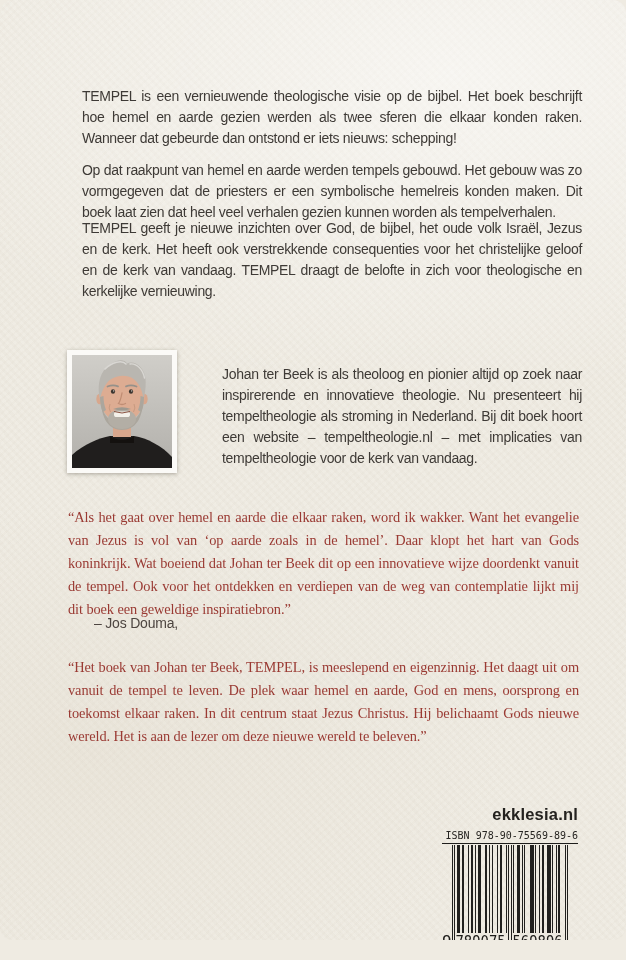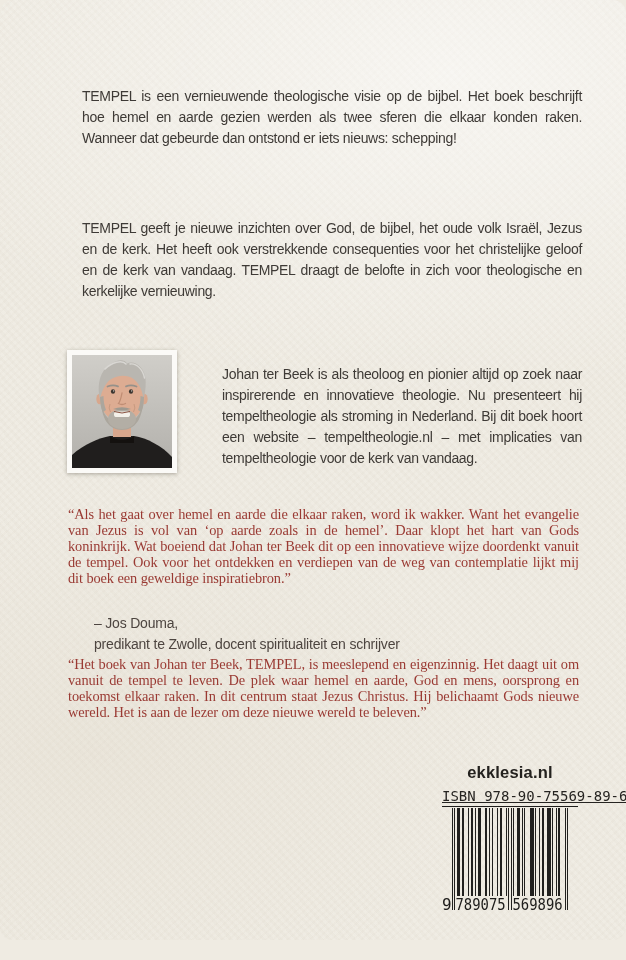--- a/index.html
+++ b/index.html
@@ -38,54 +38,55 @@
   }
   .photo svg{display:block;}
   .bio-text{
     margin-left:45px;margin-top:14px;width:367px;
     font-size:14px;line-height:21px;letter-spacing:-0.3px;
     color:#3e3a36;text-align:justify;
   }
   .quote{
     position:absolute;left:68px;width:511px;
     font-family:"Liberation Serif",serif;
-    font-size:14.4px;line-height:16px;letter-spacing:-0.1px;
+    font-size:14.4px;line-height:23px;letter-spacing:-0.1px;
     color:#9a3a33;text-align:justify;margin:0;
   }
   #q1{top:506px}
   #q2{top:656px}
   .attrib{
     position:absolute;left:82px;width:500px;
     font-size:14px;line-height:21px;letter-spacing:-0.2px;
     color:#4d4540;margin:12px;
   }
   #a1{top:601px}
   #r1{top:622px}
   #a2{top:730px}
   #r2{top:750px}
   .footer{
-    position:absolute;left:442px;top:763px;width:136px;text-align:center;
+    position:absolute;left:442px;top:805px;width:136px;text-align:right;
   }
   .publisher{
     font-weight:700;font-size:16.5px;letter-spacing:0.2px;color:#24221f;
   }
   .isbn{
     margin-top:6px;
     font-family:"DejaVu Sans Mono",monospace;
-    font-size:14px;white-space:nowrap;color:#262421;
-    border-bottom:1.5px solid #1e1d1b;padding-bottom:2px;text-decoration:underline;
+    font-size:10px;white-space:nowrap;color:#262421;
+    border-bottom:1.5px solid #1e1d1b;padding-bottom:2px;
   }
   .barcode{margin-top:1px;}
 </style>
 </head>
 <body>
 
 <div class="cover">
 
   <p class="blurb" id="p1">TEMPEL is een vernieuwende theologische visie op de bijbel. Het boek beschrijft hoe hemel en aarde gezien werden als twee sferen die elkaar konden raken. Wanneer dat gebeurde dan ontstond er iets nieuws: schepping!</p>
+  <p class="blurb" id="p2">Op dat raakpunt van hemel en aarde werden tempels gebouwd. Het gebouw was zo vormgegeven dat de priesters er een symbolische hemelreis konden maken. Dit boek laat zien dat heel veel verhalen gezien kunnen worden als tempelverhalen.</p>
   <p class="blurb" id="p3">TEMPEL geeft je nieuwe inzichten over God, de bijbel, het oude volk Israël, Jezus en de kerk. Het heeft ook verstrekkende consequenties voor het christelijke geloof en de kerk van vandaag. TEMPEL draagt de belofte in zich voor theologische en kerkelijke vernieuwing.</p>
 
   <div class="bio">
     <div class="photo">
       <svg width="100" height="113" viewBox="0 0 100 113">
         <defs>
           <linearGradient id="bg" x1="0" y1="0" x2="0" y2="1">
             <stop offset="0" stop-color="#d0cec9"></stop>
             <stop offset="1" stop-color="#b2b0ab"></stop>
           </linearGradient>
@@ -129,21 +130,20 @@
 
         <path d="M28,42 C28,48 29,54 31,57 L34,55 C32,50 31.5,45 31.5,41 Z" fill="#aba69d"></path>
         <path d="M72,42 C72,48 71,54 69,57 L66,55 C68,50 68.5,45 68.5,41 Z" fill="#aba69d"></path>
       </svg>
     </div>
     <div class="bio-text">Johan ter Beek is als theoloog en pionier altijd op zoek naar inspirerende en innovatieve theologie. Nu presenteert hij tempeltheologie als stroming in Nederland. Bij dit boek hoort een website – tempeltheologie.nl – met implicaties van tempeltheologie voor de kerk van vandaag.</div>
   </div>
 
   <p class="quote" id="q1">“Als het gaat over hemel en aarde die elkaar raken, word ik wakker. Want het evangelie van Jezus is vol van ‘op aarde zoals in de hemel’. Daar klopt het hart van Gods koninkrijk. Wat boeiend dat Johan ter Beek dit op een innovatieve wijze doordenkt vanuit de tempel. Ook voor het ontdekken en verdiepen van de weg van contemplatie lijkt mij dit boek een geweldige inspiratiebron.”</p>
   <p class="attrib" id="a1">– Jos Douma,</p>
-  <p class="attrib" id="r1">predikant te Zwolle, docent spiritualiteit en schrijver</p>
 
   <p class="quote" id="q2">“Het boek van Johan ter Beek, TEMPEL, is meeslepend en eigenzinnig. Het daagt uit om vanuit de tempel te leven. De plek waar hemel en aarde, God en mens, oorsprong en toekomst elkaar raken. In dit centrum staat Jezus Christus. Hij belichaamt Gods nieuwe wereld. Het is aan de lezer om deze nieuwe wereld te beleven.”</p>
 
   <div class="footer">
     <div class="publisher">ekklesia.nl</div>
     <div class="isbn">ISBN 978-90-75569-89-6</div>
     <svg class="barcode" width="136" height="103" viewBox="0 0 111 84">
         <rect x="8" y="0" width="1" height="83" fill="#21201e" shape-rendering="crispEdges"></rect>
         <rect x="10" y="0" width="1" height="83" fill="#21201e" shape-rendering="crispEdges"></rect>
         <rect x="12" y="0" width="3" height="72" fill="#21201e" shape-rendering="crispEdges"></rect>

